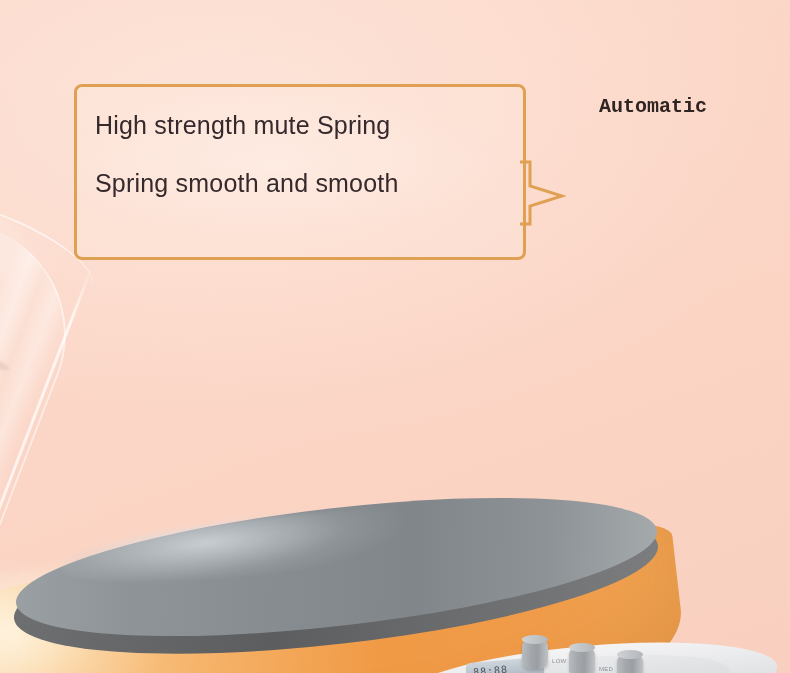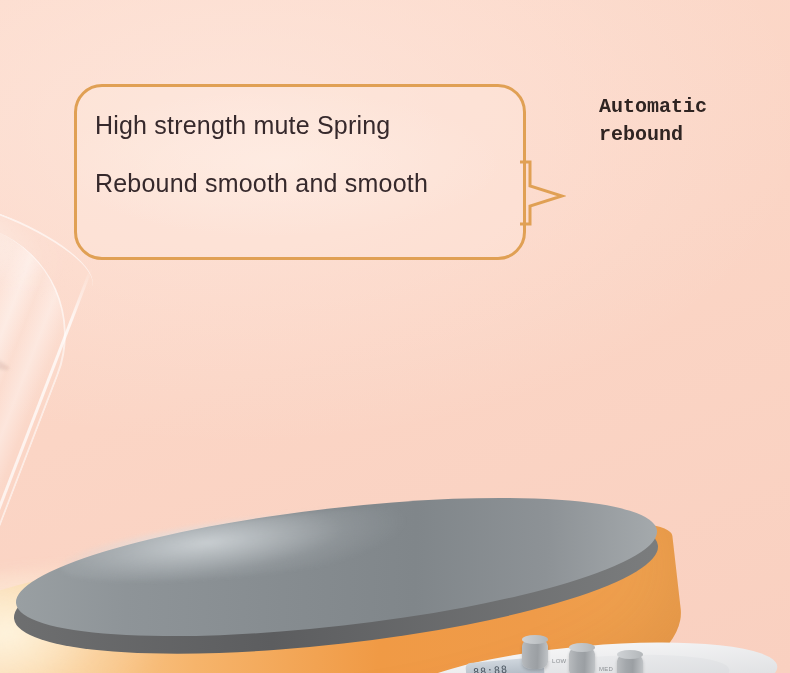--- a/index.html
+++ b/index.html
@@ -223,21 +223,21 @@
   .tube-band.b1 { top: 116px; }
 
   
   .bubble {
     position: absolute;
     left: 74px;
     top: 84px;
     width: 452px;
     height: 176px;
     border: 3px solid #e0a054;
-    border-radius: 28px;
+    border-radius: 8px;
     background: rgba(255,236,226,0.30);
     box-sizing: border-box;
   }
   .bubble-inner-glow {
     position: absolute;
     left: 0; top: 0; right: 0; bottom: 0;
     border-radius: 25px;
     background: radial-gradient(70% 60% at 45% 45%, rgba(255,240,232,0.55) 0%, rgba(255,240,232,0.0) 72%);
     pointer-events: none;
   }
@@ -315,26 +315,25 @@
       <div class="tube-edge-r"></div>
       <div class="tube-band b1"></div>
 
     </div>
   </div>
 
   <div class="bubble">
     <div class="bubble-inner-glow"></div>
     <div class="bubble-text">
       <div class="bubble-line">High strength mute Spring</div>
-      <div class="bubble-line">Rebound smooth and smooth</div>
+      <div class="bubble-line">Spring smooth and smooth</div>
     </div>
   </div>
 
   <svg class="tail" viewBox="0 0 48 70">
     <path d="M2 4 L12 4 L12 28 L44 38 L12 48 L12 66 L2 66" fill="none" stroke="#e0a054" stroke-width="3" stroke-linejoin="miter" stroke-linecap="butt"></path>
   </svg>
 
   <div class="callout">
     <div class="callout-line">Automatic</div>
-    <div class="callout-line">rebound</div>
   </div>
 
 </div>
 
 </body></html>

